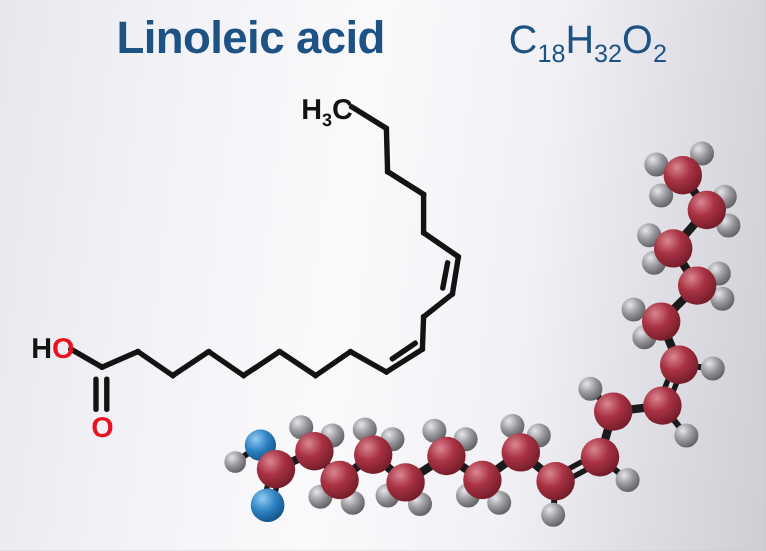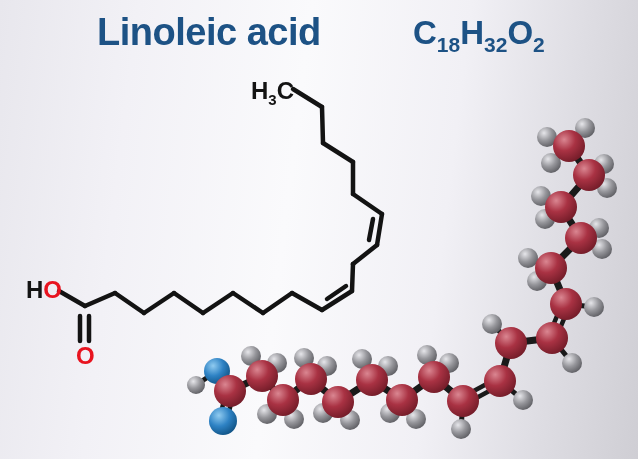--- a/index.html
+++ b/index.html
@@ -1,20 +1,20 @@
 <!DOCTYPE html>
 <html><head>
 <meta charset="utf-8">
 <style>
   html,body{margin:0;padding:0;background:#ccc;}
   .page{position:relative;width:638px;height:459px;overflow:hidden;
     font-family:"Liberation Sans",sans-serif;
     background:linear-gradient(97deg,#e8e7ed 0%,#f2f1f6 20%,#fafafc 45%,#f1f0f5 68%,#dedde3 85%,#cfced4 100%);}
   .title{position:absolute;left:97px;top:11px;font-size:38px;font-weight:bold;letter-spacing:-0.5px;white-space:nowrap;}
-  .formula{position:absolute;left:413px;top:14px;font-size:33px;font-weight:bold;white-space:nowrap;}
+  .formula{position:absolute;left:424px;top:14px;font-size:33px;font-weight:normal;white-space:nowrap;}
   .formula sub{font-size:21px;line-height:0;}
   svg.gfx{position:absolute;left:0;top:0;}
 </style>
 </head>
 <body>
 
 <div class="page">
   <div class="title" style="color: rgb(29, 82, 133); text-align: right;">Linoleic acid</div>
   <div class="formula" style="color: rgb(29, 82, 133);"><span>C</span><sub>18</sub><span>H</span><sub>32</sub><span>O</span><sub>2</sub></div>
   <svg class="gfx" width="638" height="459" viewBox="0 0 638 459">

